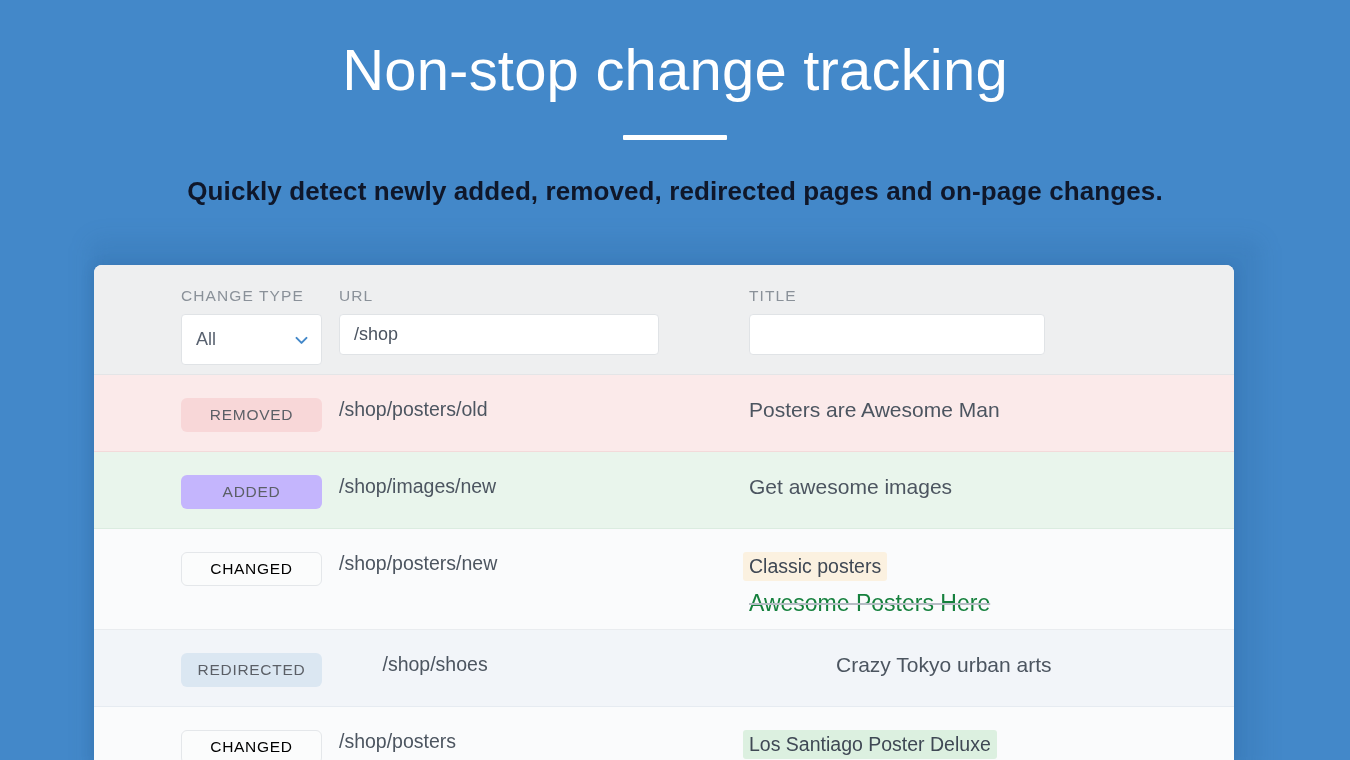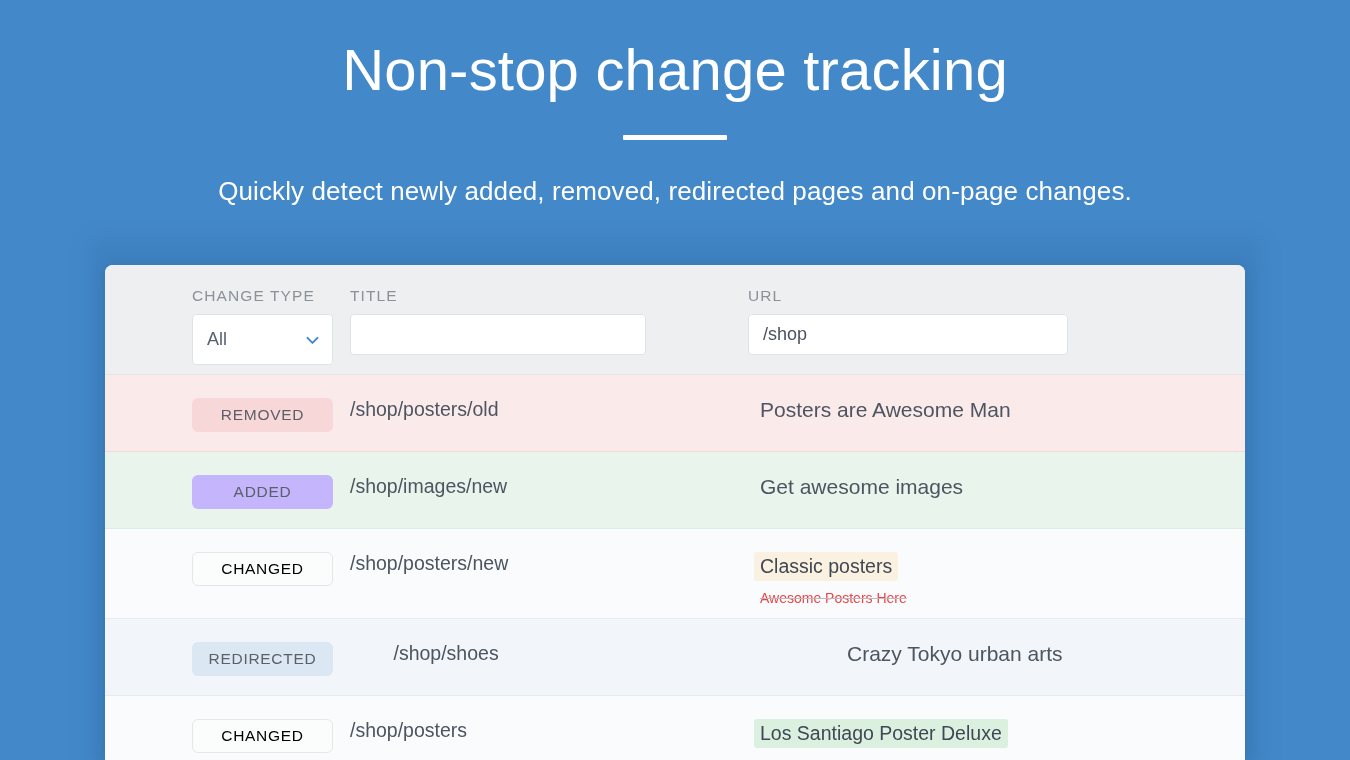--- a/index.html
+++ b/index.html
@@ -35,40 +35,40 @@
     width: 104px;
     height: 5px;
     background: #ffffff;
     margin: 32px auto 0 auto;
     border-radius: 1px;
   }
 
   .hero-sub {
     margin-top: 36px;
     font-size: 26px;
-    font-weight: 400;
-    color: #ffffff;
+    font-weight: 700;
+    color: #0f172a;
     letter-spacing: 0.1px;
   }
 
   
   .card-halo {
     position: absolute;
     left: 88px;
     top: 238px;
     width: 1174px;
     height: 540px;
     border-radius: 14px;
     background: rgba(32, 84, 136, 0.13);
     filter: blur(10px);
   }
 
   .card {
     position: absolute;
-    left: 105px;
+    left: 94px;
     top: 265px;
     width: 1140px;
     height: 495px;
     border-radius: 8px 8px 0 0;
     background: #ffffff;
     overflow: hidden;
     box-shadow: 0 2px 14px rgba(20, 60, 100, 0.18);
   }
 
   
@@ -190,22 +190,22 @@
     color: #3f4854;
     padding: 3px 6px;
     border-radius: 3px;
     margin-left: -6px;
   }
   .title-new.cream { background: #fbf1e0; }
   .title-new.green { background: #dcf0e0; }
 
   .title-old {
     display: block;
-    font-size: 14px;
-    color: #ef4444;
+    font-size: 23px;
+    color: #15803d;
     text-decoration: line-through;
     text-decoration-color: #b5bcc4;
     margin-top: 9px;
   }
 </style>
 </head>
 <body>
 
 <div class="hero">
   <h1 class="hero-title">Non-stop change tracking</h1>
@@ -224,28 +224,28 @@
       <div class="select-wrap">
         <div class="select-box">All</div>
         <span class="chevron">
           <svg width="13" height="13" viewBox="0 0 13 13">
             <path d="M1.5 4 L6.5 9 L11.5 4" fill="none" stroke="#4388c9" stroke-width="2" stroke-linecap="round" stroke-linejoin="round"></path>
           </svg>
         </span>
       </div>
     </div>
 
+    <div class="filter-col url">
+      <span class="filter-label">URL</span>
+      <input class="text-input" type="text" value="/shop" style="">
+    </div>
+
     <div class="filter-col title">
       <span class="filter-label">TITLE</span>
       <input class="text-input" type="text" value="" style="">
-    </div>
-
-    <div class="filter-col url">
-      <span class="filter-label">URL</span>
-      <input class="text-input" type="text" value="/shop" style="">
     </div>
 
   </div>
 
   <div class="rows">
       <div class="row removed">
         <div class="cell-type"><span class="badge removed">REMOVED</span></div>
         <div class="cell-url"><span class="url-text">/shop/posters/old</span></div>
         <div class="cell-title"><span class="title-text">Posters are Awesome Man</span></div>
       </div>

